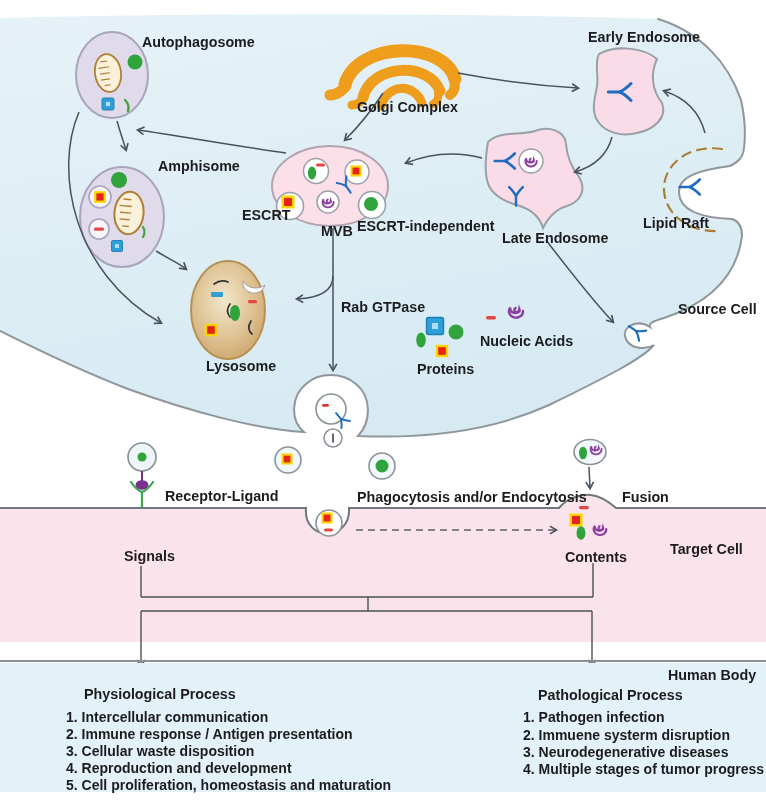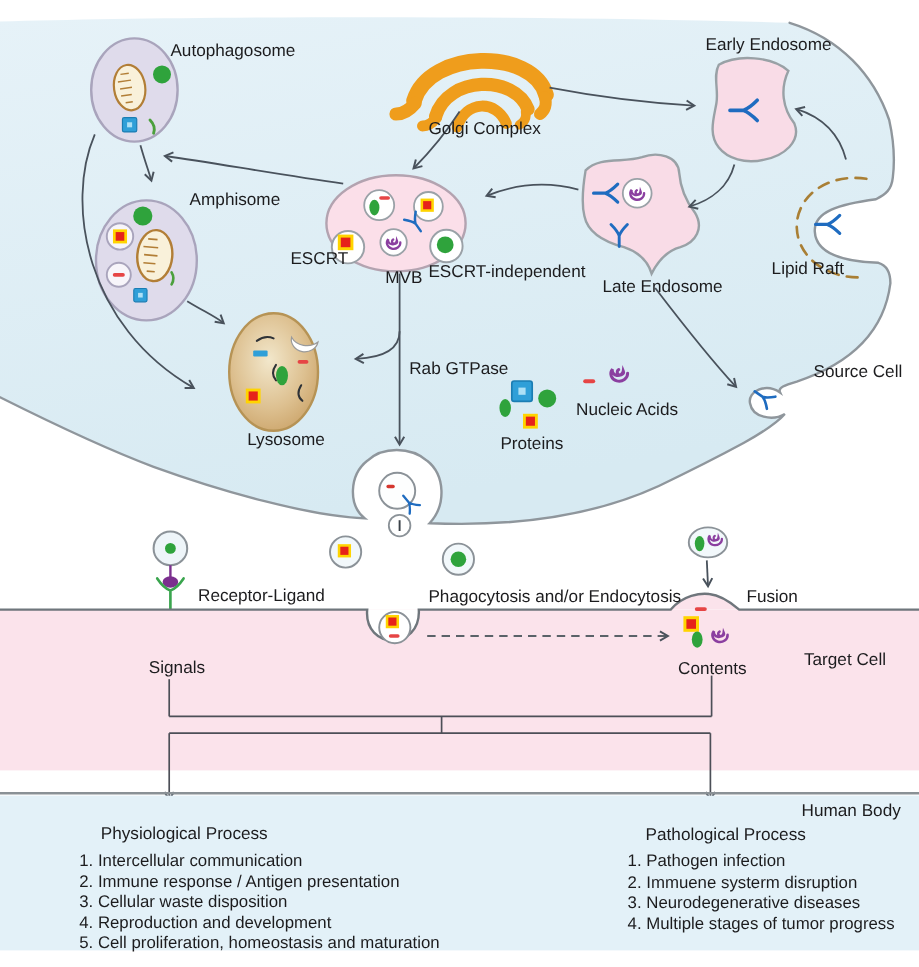--- a/index.html
+++ b/index.html
@@ -1,17 +1,17 @@
 <!DOCTYPE html>
 <html><head>
 <meta charset="utf-8">
 <style>
   html,body{margin:0;padding:0;background:#ffffff;}
   #stage{position:relative;width:766px;height:806px;background:#ffffff;overflow:hidden;
-         font-family:"Liberation Sans", sans-serif;}
+         font-family:"Liberation Sans", sans-serif;font-weight:bold;}
   svg text{font-family:"Liberation Sans", sans-serif;fill:#1c1c1e;}
   .lbl{font-size:14.3px;}
   .lst{font-size:14px;}
 </style>
 </head>
 <body>
 
 <div id="stage">
 <svg width="766" height="806" viewBox="0 0 766 806">
   <defs>

